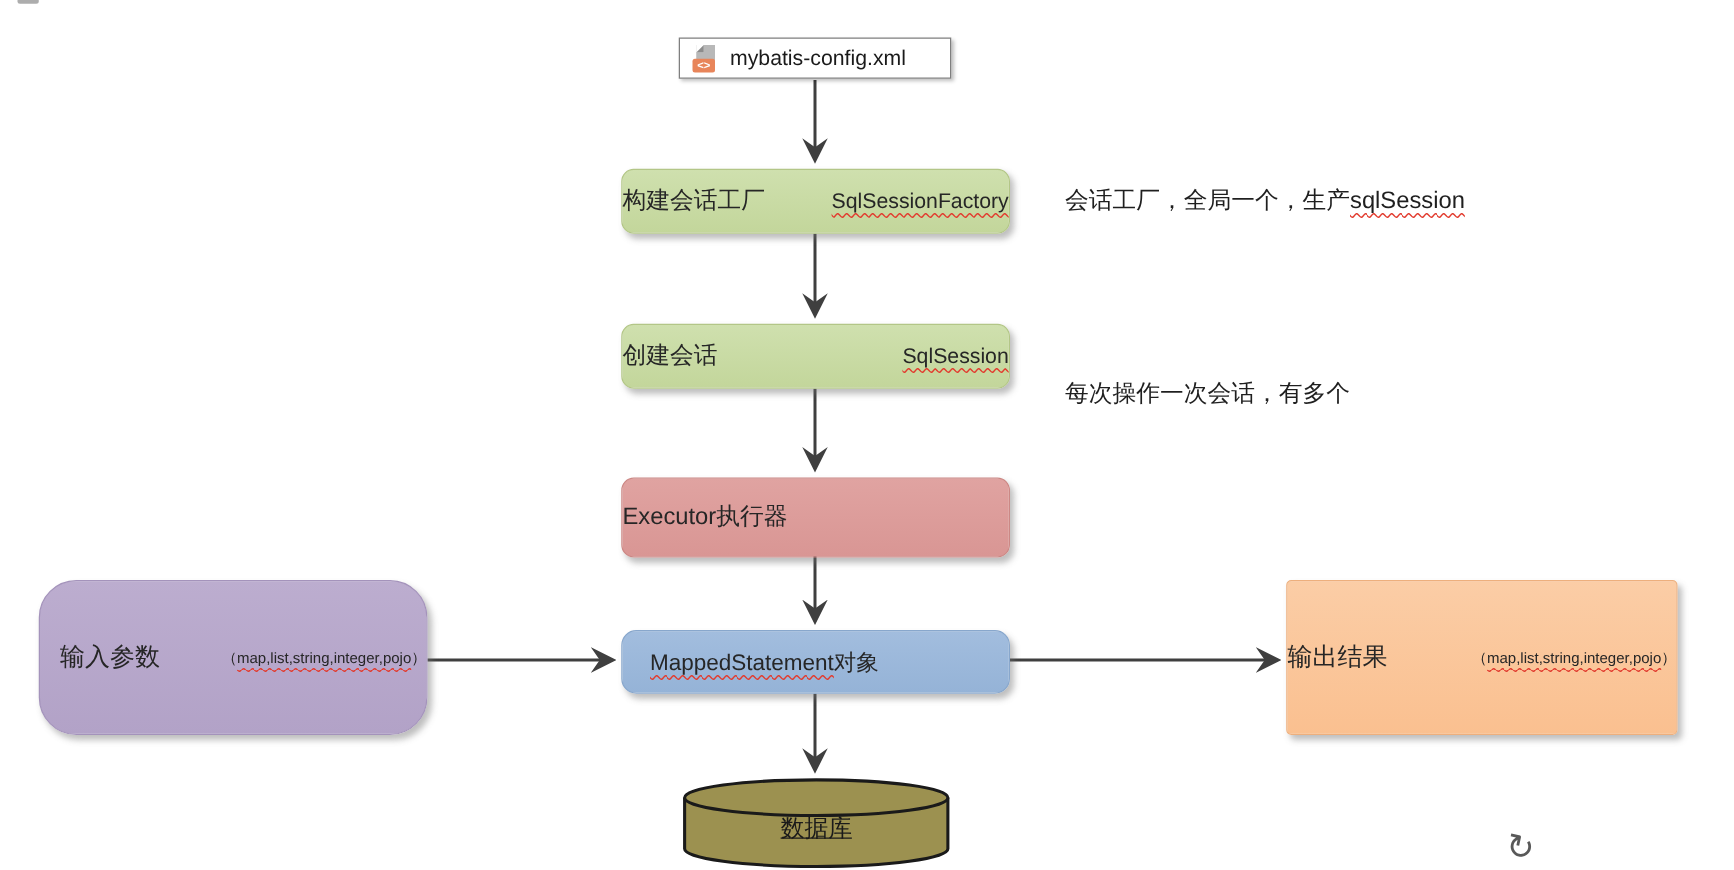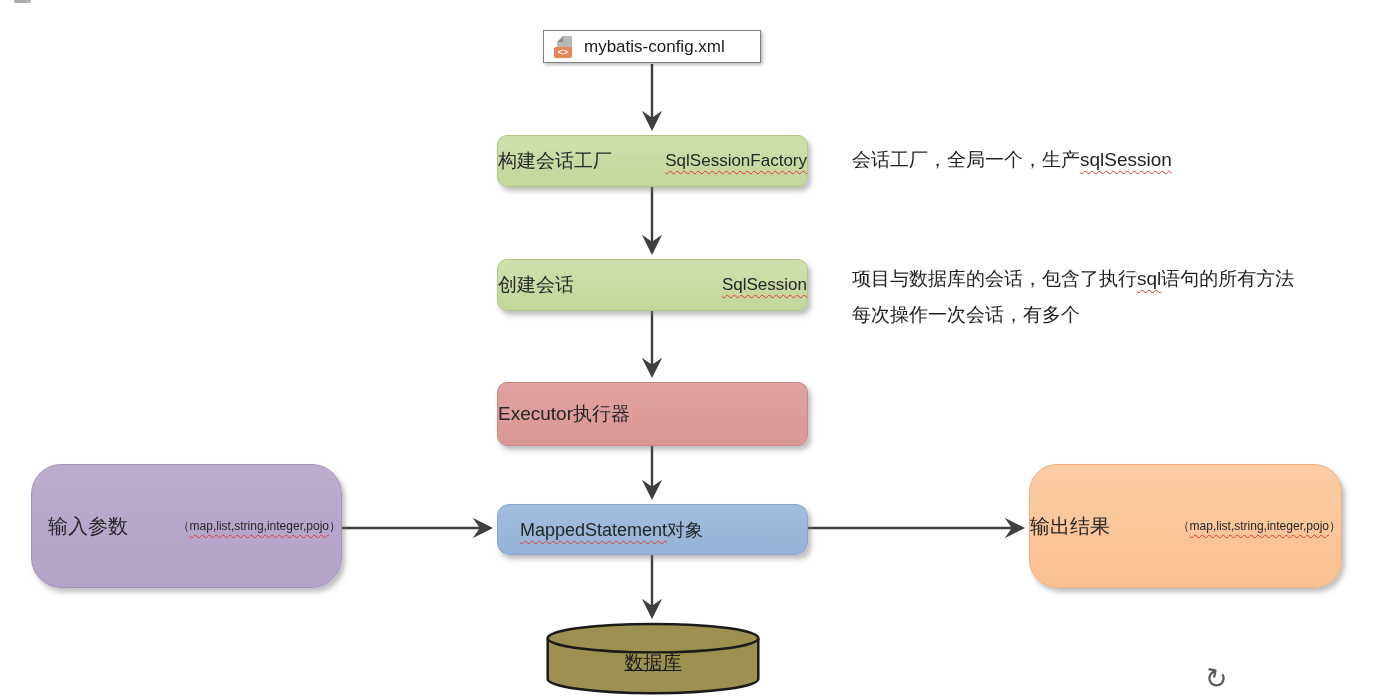--- a/index.html
+++ b/index.html
@@ -62,21 +62,21 @@
     left:497px;top:504px;width:311px;height:51px;border-radius:12px;
     background:linear-gradient(180deg,#a2bdde,#95b3d7);border:1px solid #88a7cc;
     font-size:18px;
     padding-left:22px;
   }
   #node-input{
     left:31px;top:464px;width:311px;height:124px;border-radius:30px;
     background:linear-gradient(180deg,#bcadcf,#b2a2c7);border:1px solid #a493bb;padding-left:16px;
   }
   #node-output{
-    left:1029px;top:464px;width:313px;height:124px;border-radius:28px;
+    left:1029px;top:464px;width:313px;height:124px;border-radius:4px;
     background:linear-gradient(180deg,#fbcda6,#fac090);border:1px solid #edaf7d;
   }
   #node-input .l1,#node-output .l1{font-size:20px;line-height:27px;}
   #node-input .l2,#node-output .l2{font-size:12px;line-height:25px;}
 
   
   .note{left:836px;font-size:19px;white-space:nowrap;color:#1f1f1f;margin-left:16px;}
   #note-factory{top:147px;}
   #note-session-1{top:266px;}
   #note-session-2{top:302px;}
@@ -159,20 +159,19 @@
   </div>
 
   <svg id="db" class="abs" viewBox="0 0 228 78">
     <path d="M3 17 L3 60 A111 15 0 0 0 225 60 L225 17" fill="#9C9150" stroke="#1a1a1a" stroke-width="2.6"></path>
     <ellipse cx="114" cy="17" rx="111" ry="15" fill="#9C9150" stroke="#1a1a1a" stroke-width="2.6"></ellipse>
   </svg>
   <div id="db-label" class="abs">数据库</div>
 
   <div id="note-factory" class="abs note"><span>会话工厂，全局一个，生产</span><span class="sq">sqlSession</span></div>
 
-  <div id="note-session-1" class="abs note"><span>项目与数据库的会话，包含了执行</span><span class="sq">sql</span><span>语句的所有方法</span></div>
 
   <div id="note-session-2" class="abs note">每次操作一次会话，有多个</div>
 
 
   <div id="rotate-handle" class="abs">↻</div>
 
 </div>
 
 </body></html>

